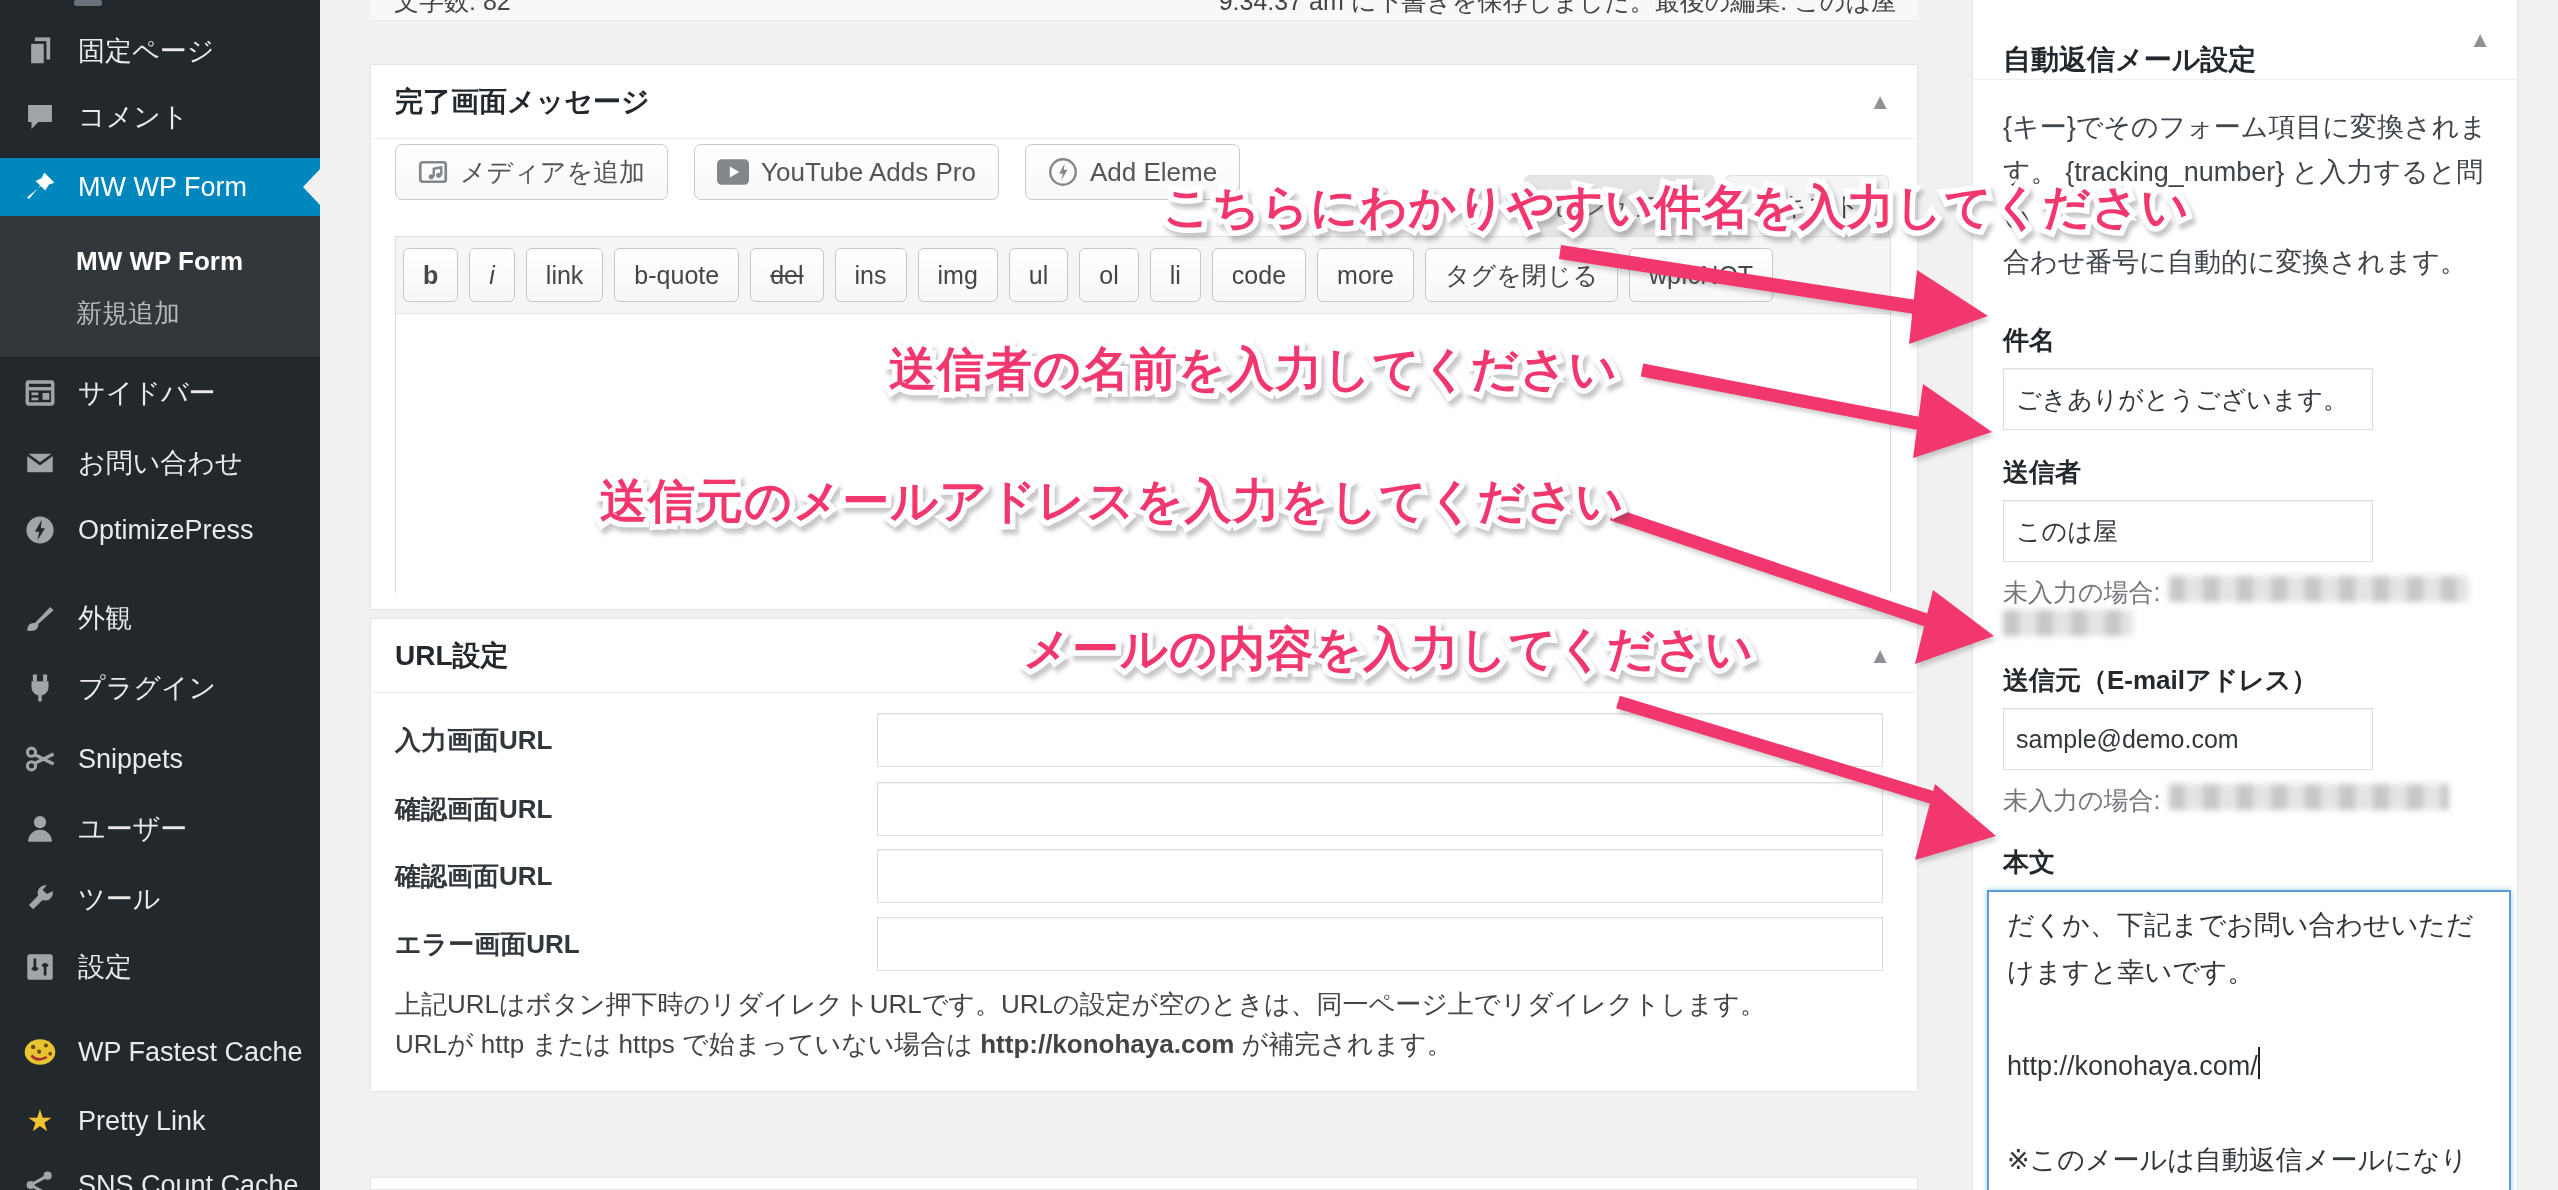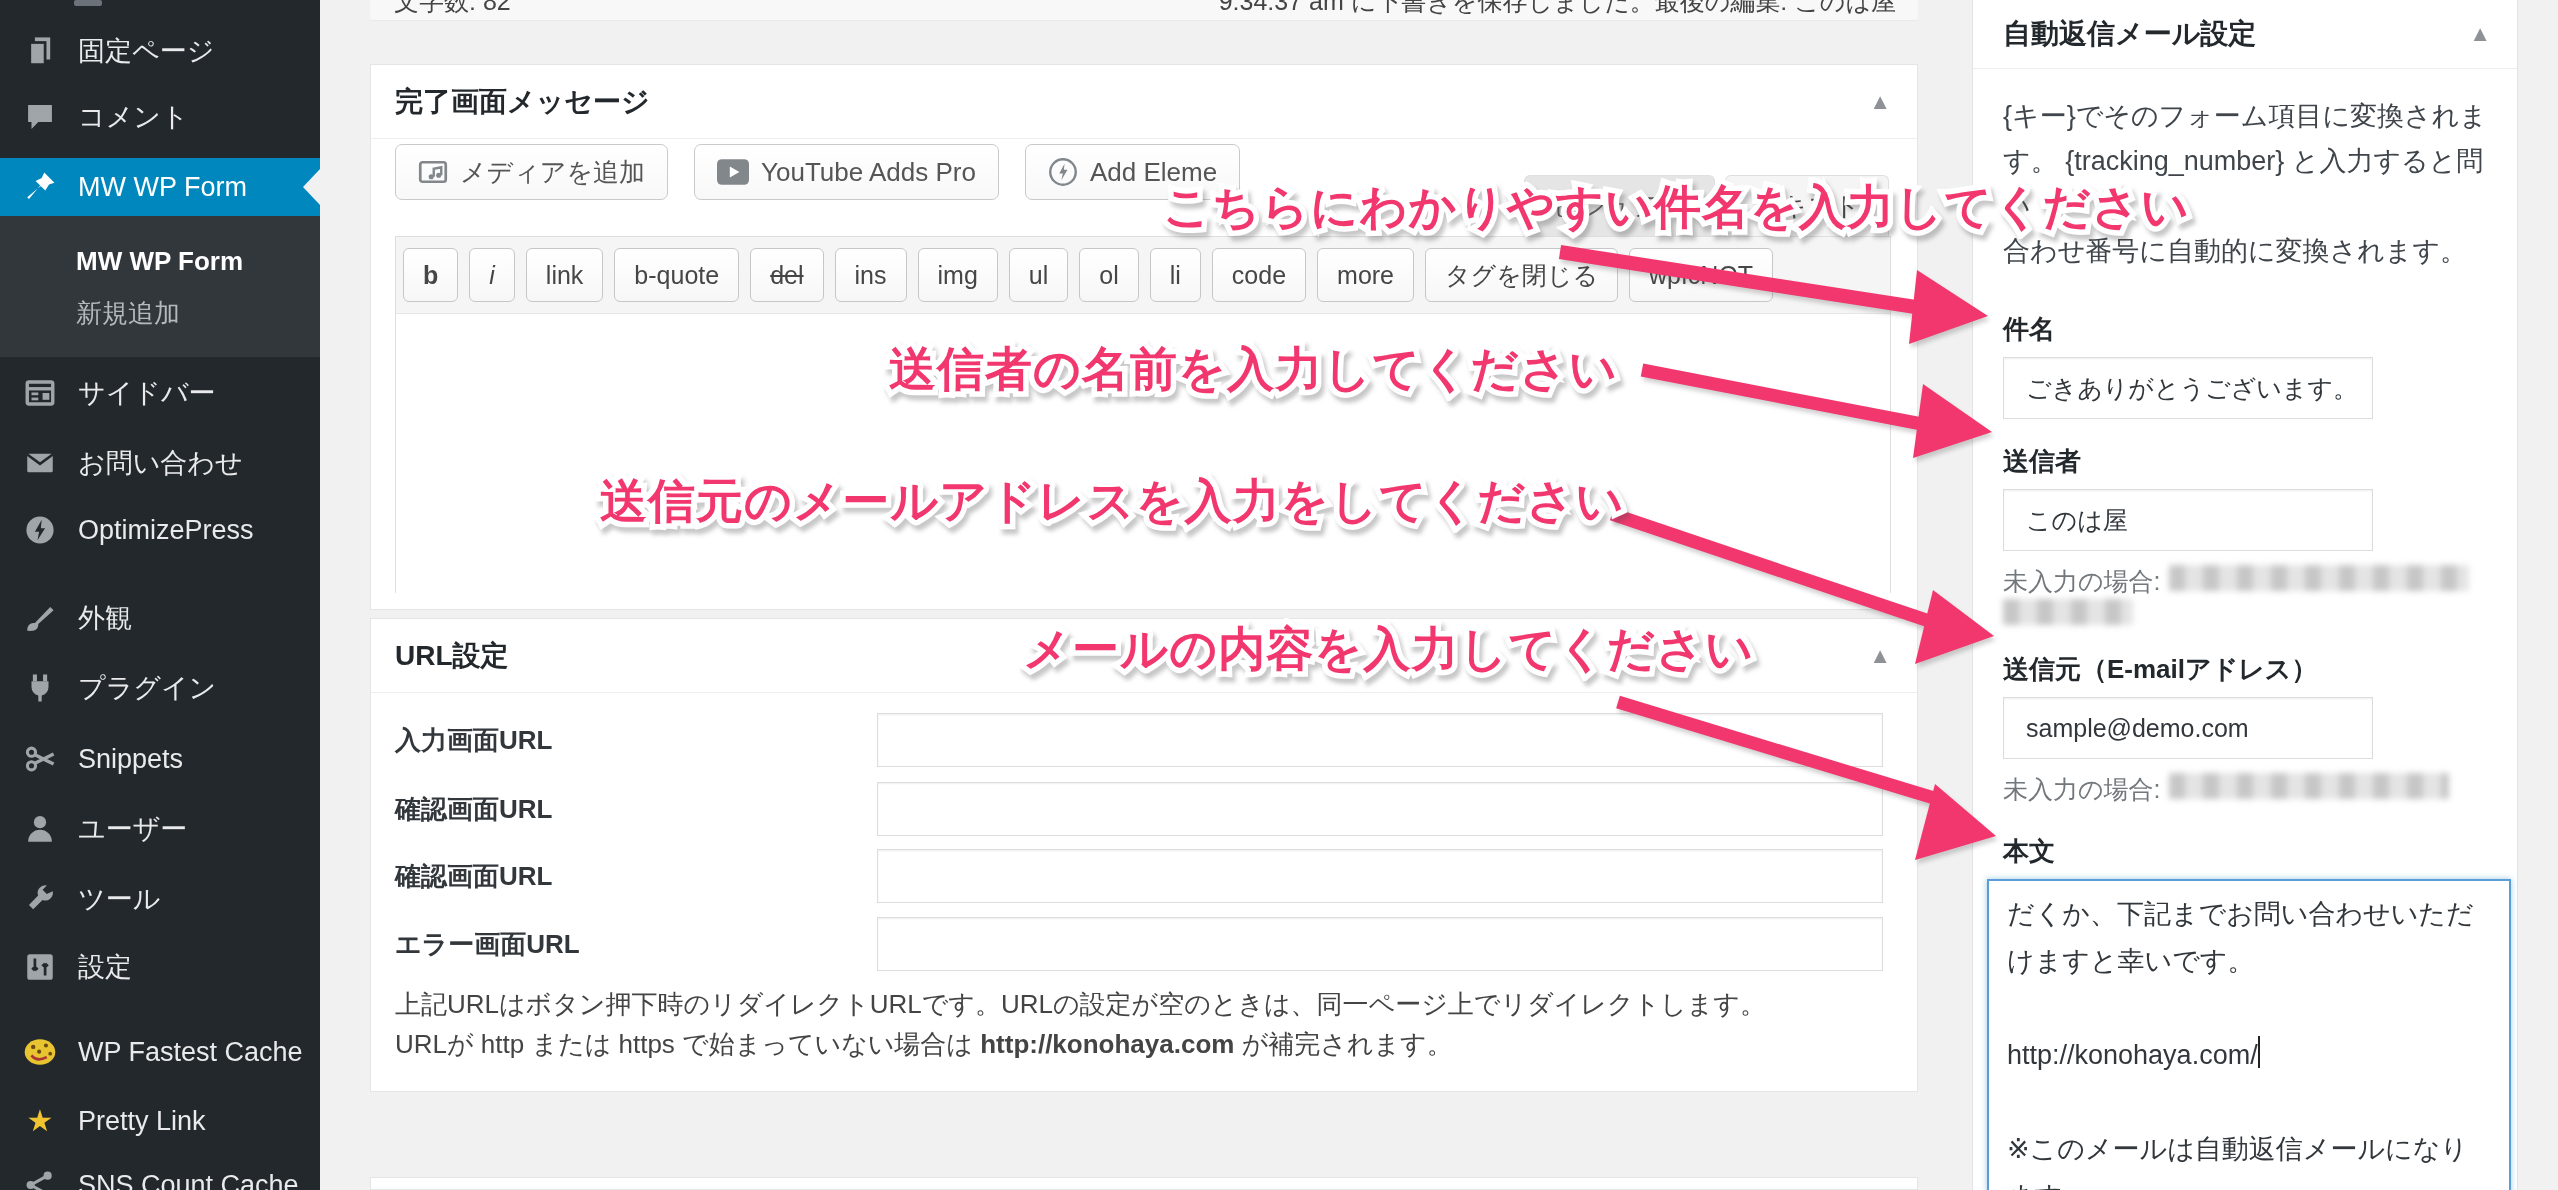--- a/index.html
+++ b/index.html
@@ -52,28 +52,28 @@
   .urlrow { position:absolute; left:24px; width:1500px; height:54px; display:flex; align-items:center; }
   .urlrow .lbl { width:482px; font-size:26px; font-weight:bold; color:#32373c; }
   .urlrow input { width:1006px; height:54px; border:1px solid #ddd; background:#fff; box-shadow:inset 0 1px 2px rgba(0,0,0,.07); font-size:26px; padding:0 12px; border-radius:0; }
   .url-foot { position:absolute; left:24px; top:1031px; font-size:26px; color:#444; line-height:40px; }
 
   
   #panel3 { left:370px; top:1177px; width:1548px; height:13px; }
 
   
   #rpanel { position:absolute; left:1972px; top:0; width:546px; height:1190px; background:#fff; border-left:1px solid #e3e3e3; border-right:1px solid #e3e3e3; }
-  #rpanel .rh { position:relative; height:69px; border-bottom:1px solid #eee; display:flex; align-items:center; }
+  #rpanel .rh { position:relative; height:80px; border-bottom:1px solid #eee; display:flex; align-items:flex-end; }
   #rpanel .rh .ttl { margin-left:30px; font-size:28px; font-weight:bold; color:#23282d; }
   .rbody { padding:25px 26px 0 30px; }
   .rdesc { font-size:27px; color:#3f454a; line-height:45px; }
   .rlabel { margin-top:41px; font-size:26px; font-weight:bold; color:#23282d; height:28px; line-height:28px; }
   .rlabel.tight { margin-top:28px; }
   .rlabel.loose { margin-top:36px; }
-  .rinput { display:block; margin-top:14px; width:370px; height:62px; border:1px solid #ddd; background:#fff; box-shadow:inset 0 1px 2px rgba(0,0,0,.07); font-size:25px; color:#32373c; padding:0 22px; border-radius:0; }
+  .rinput { display:block; margin-top:14px; width:370px; height:62px; border:1px solid #ddd; background:#fff; box-shadow:inset 0 1px 2px rgba(0,0,0,.07); font-size:25px; color:#32373c; padding:0 12px; border-radius:0; }
   .fallback { margin-top:14px; font-size:25px; color:#72777c; height:28px; display:flex; align-items:flex-start; gap:8px; }
   .fallback.l2 { margin-top:6px; }
   .redact { display:inline-block; height:26px; border-radius:2px; background:repeating-linear-gradient(90deg,#c7c7c7 0 16px,#e4e4e4 16px 34px); filter:blur(3px); }
   .mailbody { position:relative; margin-top:14px; margin-left:-16px; width:524px; height:344px; border:2px solid #5b9dd9; box-shadow:0 0 6px rgba(30,140,190,.45); background:#fff; padding:10px 18px; font-size:27px; line-height:47px; color:#32373c; white-space:pre-wrap; word-break:break-all; overflow:hidden; cursor:text; }
   .caret { display:inline-block; width:2px; height:32px; background:#222; vertical-align:-4px; }
 
   
   .anno { position:absolute; font-size:47px; font-weight:bold; letter-spacing:1px; color:#f1376e; white-space:nowrap; z-index:60; filter:drop-shadow(3px 5px 2px rgba(70,70,70,.30)); }
   .anno::before { content:attr(data-text); position:absolute; left:0; top:0; z-index:-1; color:#fff; -webkit-text-stroke:11px #fff; letter-spacing:1px; }
   #arrows { position:absolute; left:0; top:0; z-index:55; pointer-events:none; filter:drop-shadow(2px 4px 2px rgba(70,70,70,.25)); }

